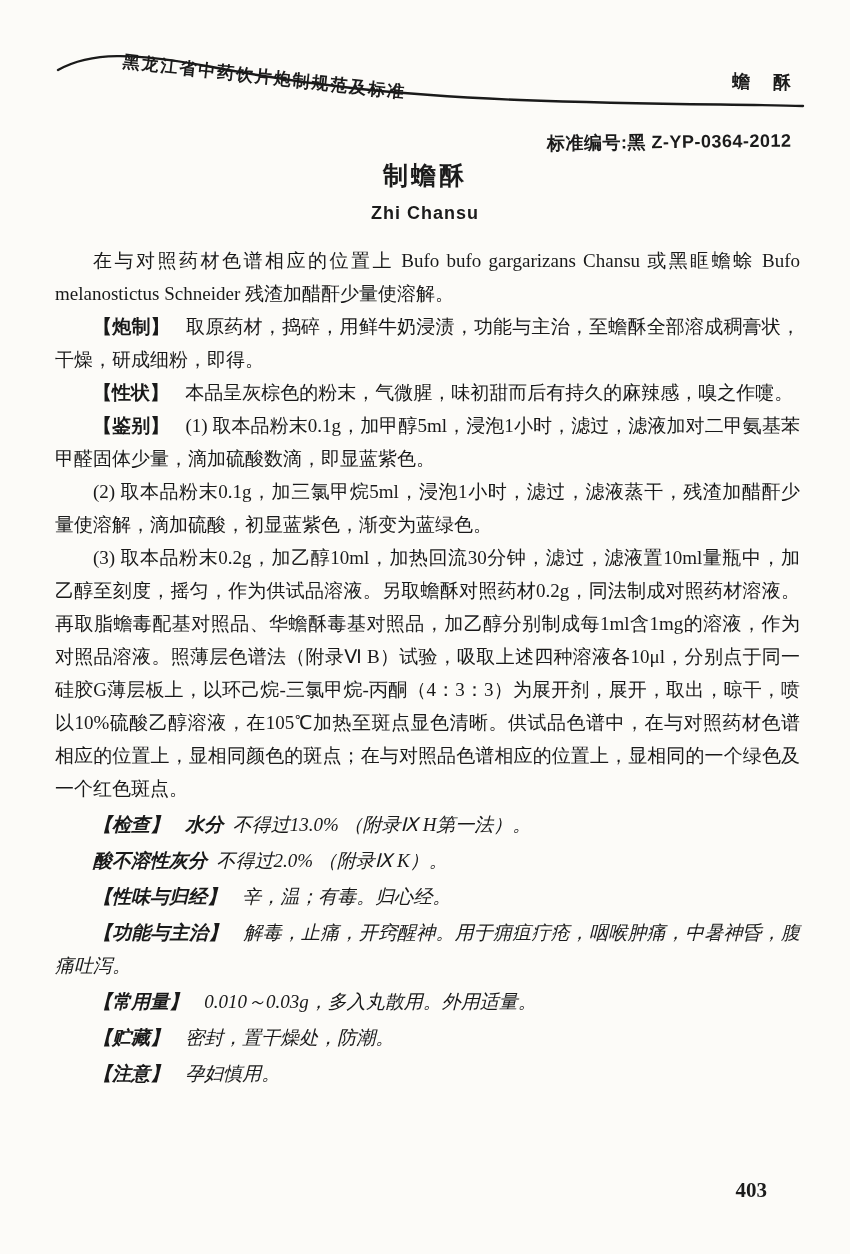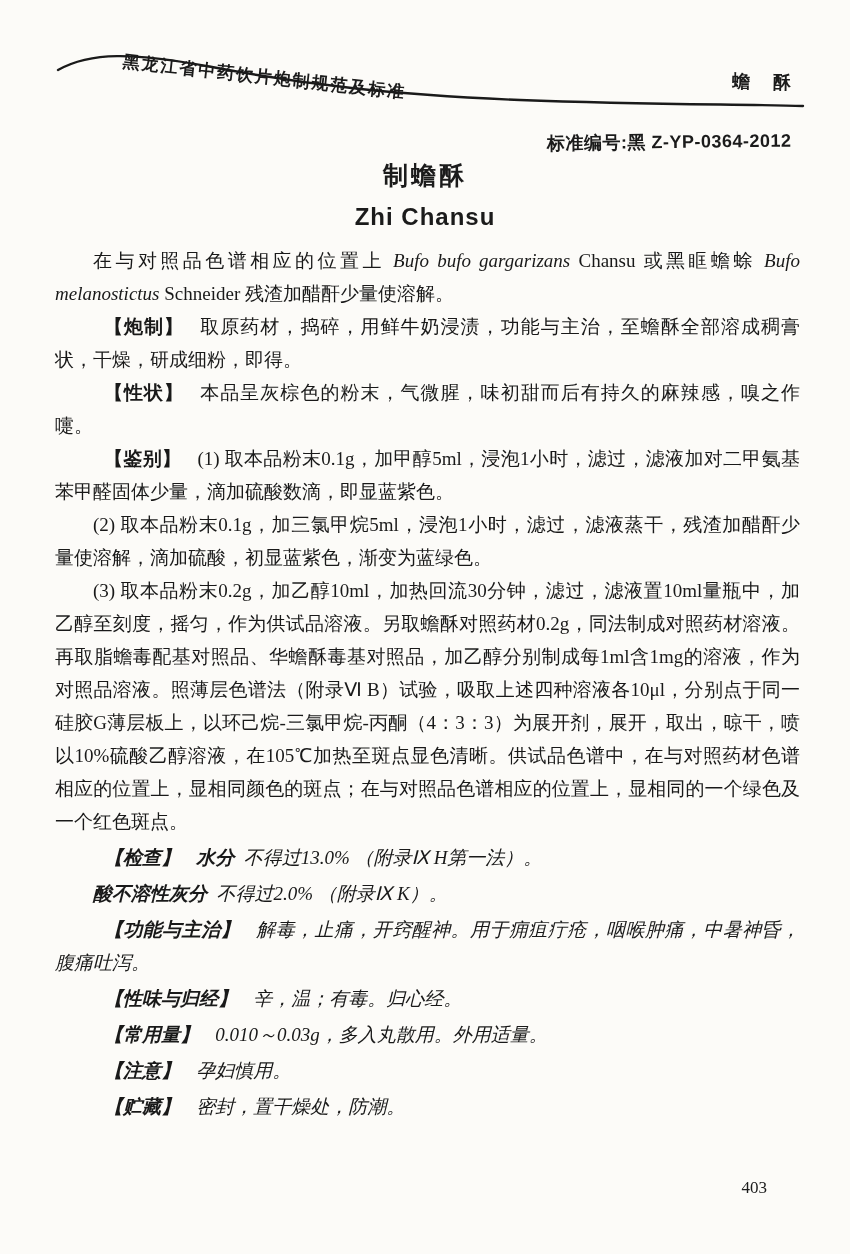--- a/index.html
+++ b/index.html
@@ -39,45 +39,45 @@
     white-space:nowrap;
   }
   .doc-title{
     position:absolute;left:0;right:0;top:159px;
     text-align:center;
     font-size:25px;font-weight:800;letter-spacing:3px;
   }
   .pinyin{
     position:absolute;left:0;right:0;top:203px;
     text-align:center;
-    font-size:24px;font-weight:700;letter-spacing:1px;
+    font-size:18px;font-weight:700;letter-spacing:1px;
   }
   
   .body-text{
     position:absolute;left:55px;right:50px;top:244px;
     font-family:"Liberation Serif", serif;
     font-size:19px;line-height:33px;
     text-align:justify;
     color:#191919;
   }
   .para{margin:0;text-indent:2em;}
   .para.gap{margin-top:3px;font-style:italic;}
   .p-label{
     font-family:"Liberation Sans", sans-serif;
-    font-weight:700;margin-right:.85em;margin-left:11px;
+    font-weight:700;margin-right:.85em;
   }
   .p-sub{
     font-family:"Liberation Sans", sans-serif;
     font-weight:700;margin-right:.5em;
   }
-  .latin{font-style:italic;}
+  .latin{}
   
   .page-number{
     position:absolute;right:83px;top:1178px;
-    font-size:17px;font-weight:400;
+    font-size:21px;font-weight:700;
     font-family:"Liberation Serif", serif;
   }
 </style>
 </head>
 <body>
 
 <div class="page">
 
   <svg class="swash" viewBox="0 0 850 130" xmlns="http://www.w3.org/2000/svg">
     <path d="M 58 70 C 90 52 132 52 212 67 C 302 84 392 95 520 100 C 650 105 742 104 803 106" fill="none" stroke="#1a1a1a" stroke-width="2.4" stroke-linecap="round"></path>
@@ -88,45 +88,45 @@
   <div class="running-head">蟾 酥</div>
 
   <div class="standard-no">标准编号:黑 Z-YP-0364-2012</div>
 
   <div class="doc-title">制蟾酥</div>
 
   <div class="pinyin">Zhi Chansu</div>
 
   <div class="body-text">
 
-    <p class="para"><span>在与对照品色谱相应的位置上 </span><span class="latin">Bufo bufo gargarizans</span><span> Chansu 或黑眶蟾蜍 </span><span class="latin">Bufo melanostictus</span><span> Schneider 残渣加醋酐少量使溶解。</span></p>
+    <p class="para"><span>在与对照药材色谱相应的位置上 </span><span class="latin">Bufo bufo gargarizans</span><span> Chansu 或黑眶蟾蜍 </span><span class="latin">Bufo melanostictus</span><span> Schneider 残渣加醋酐少量使溶解。</span></p>
 
     <p class="para"><b class="p-label">【炮制】</b><span>取原药材，捣碎，用鲜牛奶浸渍，功能与主治，至蟾酥全部溶成稠膏状，干燥，研成细粉，即得。</span></p>
 
 
     <p class="para"><b class="p-label">【性状】</b><span>本品呈灰棕色的粉末，气微腥，味初甜而后有持久的麻辣感，嗅之作嚏。</span></p>
 
     <p class="para"><b class="p-label">【鉴别】</b><span>(1) 取本品粉末0.1g，加甲醇5ml，浸泡1小时，滤过，滤液加对二甲氨基苯甲醛固体少量，滴加硫酸数滴，即显蓝紫色。</span></p>
 
     <p class="para"><span>(2) 取本品粉末0.1g，加三氯甲烷5ml，浸泡1小时，滤过，滤液蒸干，残渣加醋酐少量使溶解，滴加硫酸，初显蓝紫色，渐变为蓝绿色。</span></p>
 
     <p class="para"><span>(3) 取本品粉末0.2g，加乙醇10ml，加热回流30分钟，滤过，滤液置10ml量瓶中，加乙醇至刻度，摇匀，作为供试品溶液。另取蟾酥对照药材0.2g，同法制成对照药材溶液。再取脂蟾毒配基对照品、华蟾酥毒基对照品，加乙醇分别制成每1ml含1mg的溶液，作为对照品溶液。照薄层色谱法（附录Ⅵ B）试验，吸取上述四种溶液各10μl，分别点于同一硅胶G薄层板上，以环己烷-三氯甲烷-丙酮（4：3：3）为展开剂，展开，取出，晾干，喷以10%硫酸乙醇溶液，在105℃加热至斑点显色清晰。供试品色谱中，在与对照药材色谱相应的位置上，显相同颜色的斑点；在与对照品色谱相应的位置上，显相同的一个绿色及一个红色斑点。</span></p>
 
     <p class="para gap"><b class="p-label">【检查】</b><b class="p-sub">水分</b><span>不得过13.0% （附录Ⅸ H第一法）。</span></p>
 
 
     <p class="para gap"><b class="p-sub">酸不溶性灰分</b><span>不得过2.0% （附录Ⅸ K）。</span></p>
 
+    <p class="para gap"><b class="p-label">【性味与归经】</b><span>辛，温；有毒。归心经。</span></p>
+
     <p class="para gap"><b class="p-label">【功能与主治】</b><span>解毒，止痛，开窍醒神。用于痈疽疔疮，咽喉肿痛，中暑神昏，腹痛吐泻。</span></p>
-
-    <p class="para gap"><b class="p-label">【性味与归经】</b><span>辛，温；有毒。归心经。</span></p>
 
     <p class="para gap"><b class="p-label">【常用量】</b><span>0.010～0.03g，多入丸散用。外用适量。</span></p>
 
+    <p class="para gap"><b class="p-label">【贮藏】</b><span>密封，置干燥处，防潮。</span></p>
+
     <p class="para gap"><b class="p-label">【注意】</b><span>孕妇慎用。</span></p>
-
-    <p class="para gap"><b class="p-label">【贮藏】</b><span>密封，置干燥处，防潮。</span></p>
 
   </div>
 
   <div class="page-number">403</div>
 
 </div>
 
 </body></html>

